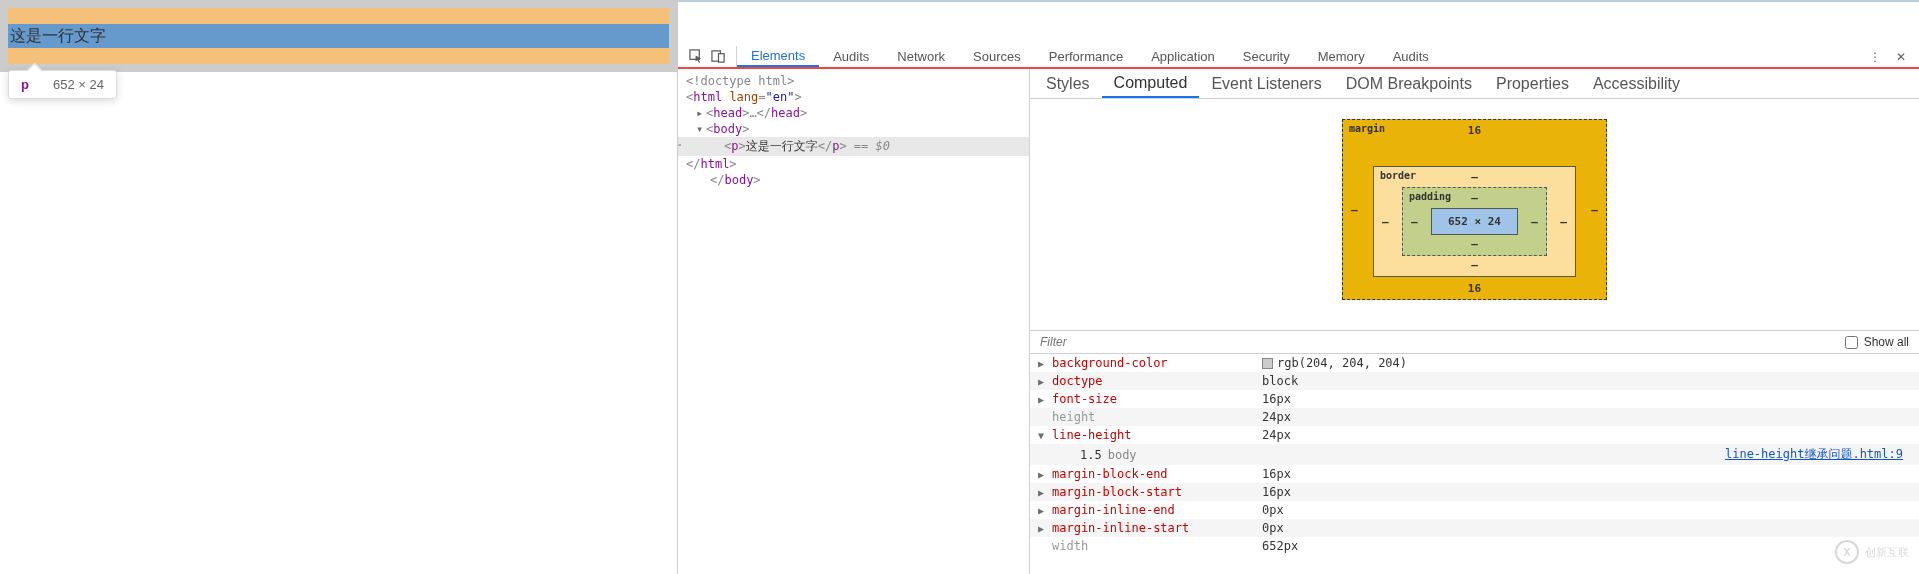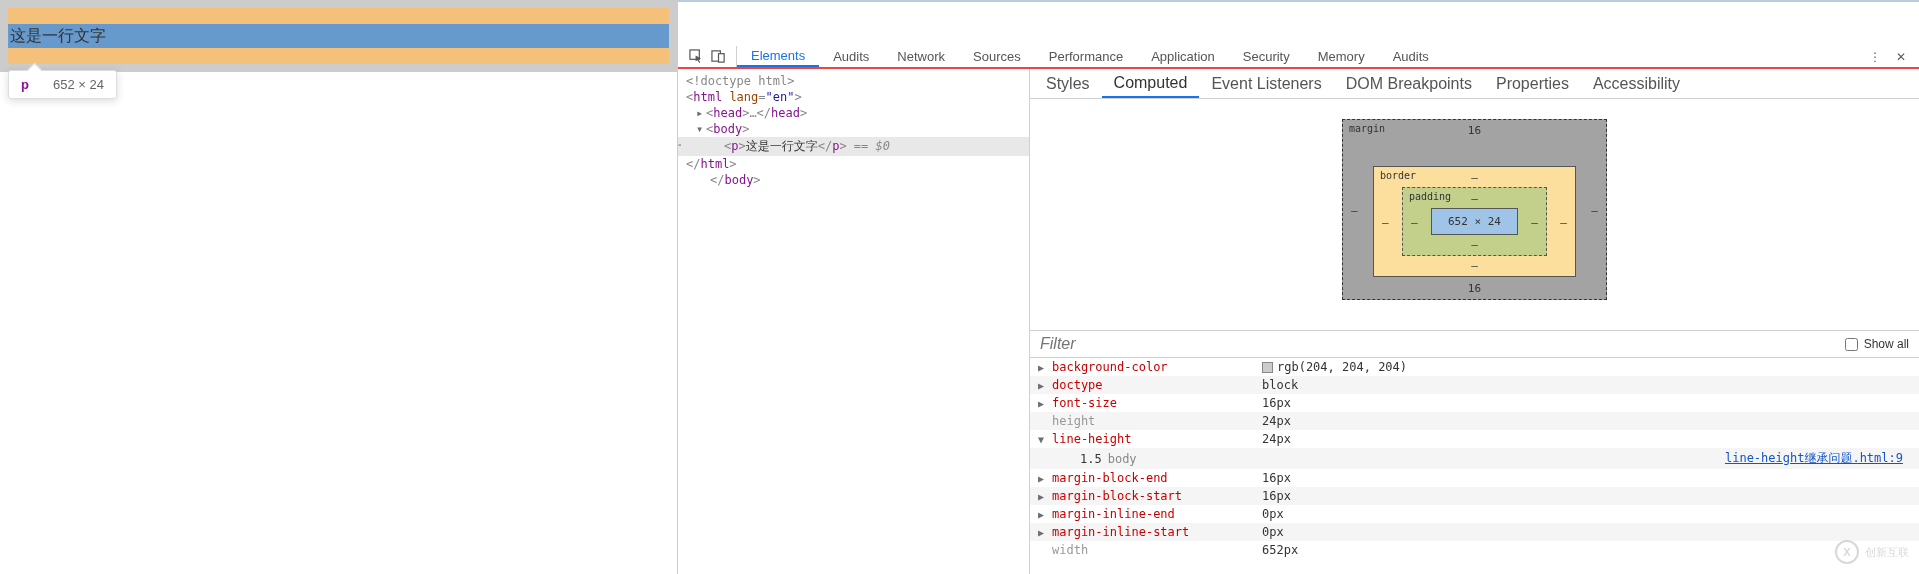--- a/index.html
+++ b/index.html
@@ -48,34 +48,34 @@
 .side-tabs { display: flex; border-bottom: 1px solid #d0d0d0; height: 30px; align-items: stretch; padding: 0 4px; gap: 0; }
 .side-tab { padding: 0 12px; display: flex; align-items: center; color: #555; cursor: pointer; font-size: 16px; }
 .side-tab.active { color: #333; border-bottom: 2px solid #1a73e8; }
 
 .side-content { flex: 1; overflow: auto; }
 
 
 .box-model-wrap { display: flex; justify-content: center; padding: 20px 0 30px; }
 .bm { position: relative; font-family: Consolas, monospace; font-size: 11px; color: #333; }
 .bm-layer { position: relative; padding: 22px 30px; text-align: center; }
-.bm-margin { background: #a3a3a3; border: 1px dashed #333; }
+.bm-margin { background: #eab308; border: 1px dashed #333; font-weight: bold; }
 .bm-border { background: #fddf9d; border: 1px solid #555; padding: 20px 28px; margin-top: 24px; }
 .bm-padding { background: #c3d08b; border: 1px dashed #555; padding: 20px 28px; }
 .bm-content { background: #9fc4e7; border: 1px solid #555; padding: 6px 16px; white-space: nowrap; }
 .bm-label { position: absolute; top: 3px; left: 6px; font-size: 10px; }
 .bm-val { position: absolute; font-size: 11px; }
 .bm-top { top: 4px; left: 50%; transform: translateX(-50%); }
 .bm-bottom { bottom: 4px; left: 50%; transform: translateX(-50%); }
 .bm-left { left: 8px; top: 50%; transform: translateY(-50%); }
 .bm-right { right: 8px; top: 50%; transform: translateY(-50%); }
 
 
 .filter-row { display: flex; align-items: center; border-top: 1px solid #d0d0d0; border-bottom: 1px solid #d0d0d0; padding: 4px 10px; font-size: 12px; color: #888; }
-.filter-row input { border: none; flex: 1; outline: none; font-style: italic; color: #888; font-size: 16px; }
+.filter-row input { border: none; flex: 1; outline: none; font-style: italic; color: #888; font-size: 12px; }
 .showall { display: flex; align-items: center; gap: 6px; color: #333; }
 .showall input { width: 13px; height: 13px; }
 
 
 .props { font-family: Consolas, monospace; font-size: 12px; }
 .prop-row { display: flex; padding: 2px 8px; align-items: center; }
 .prop-row:nth-child(even) { background: #f5f5f5; }
 .prop-arrow { color: #6e6e6e; width: 14px; font-size: 10px; }
 .prop-name { width: 210px; }
 .prop-color { color: rgb(200, 0, 0); }

